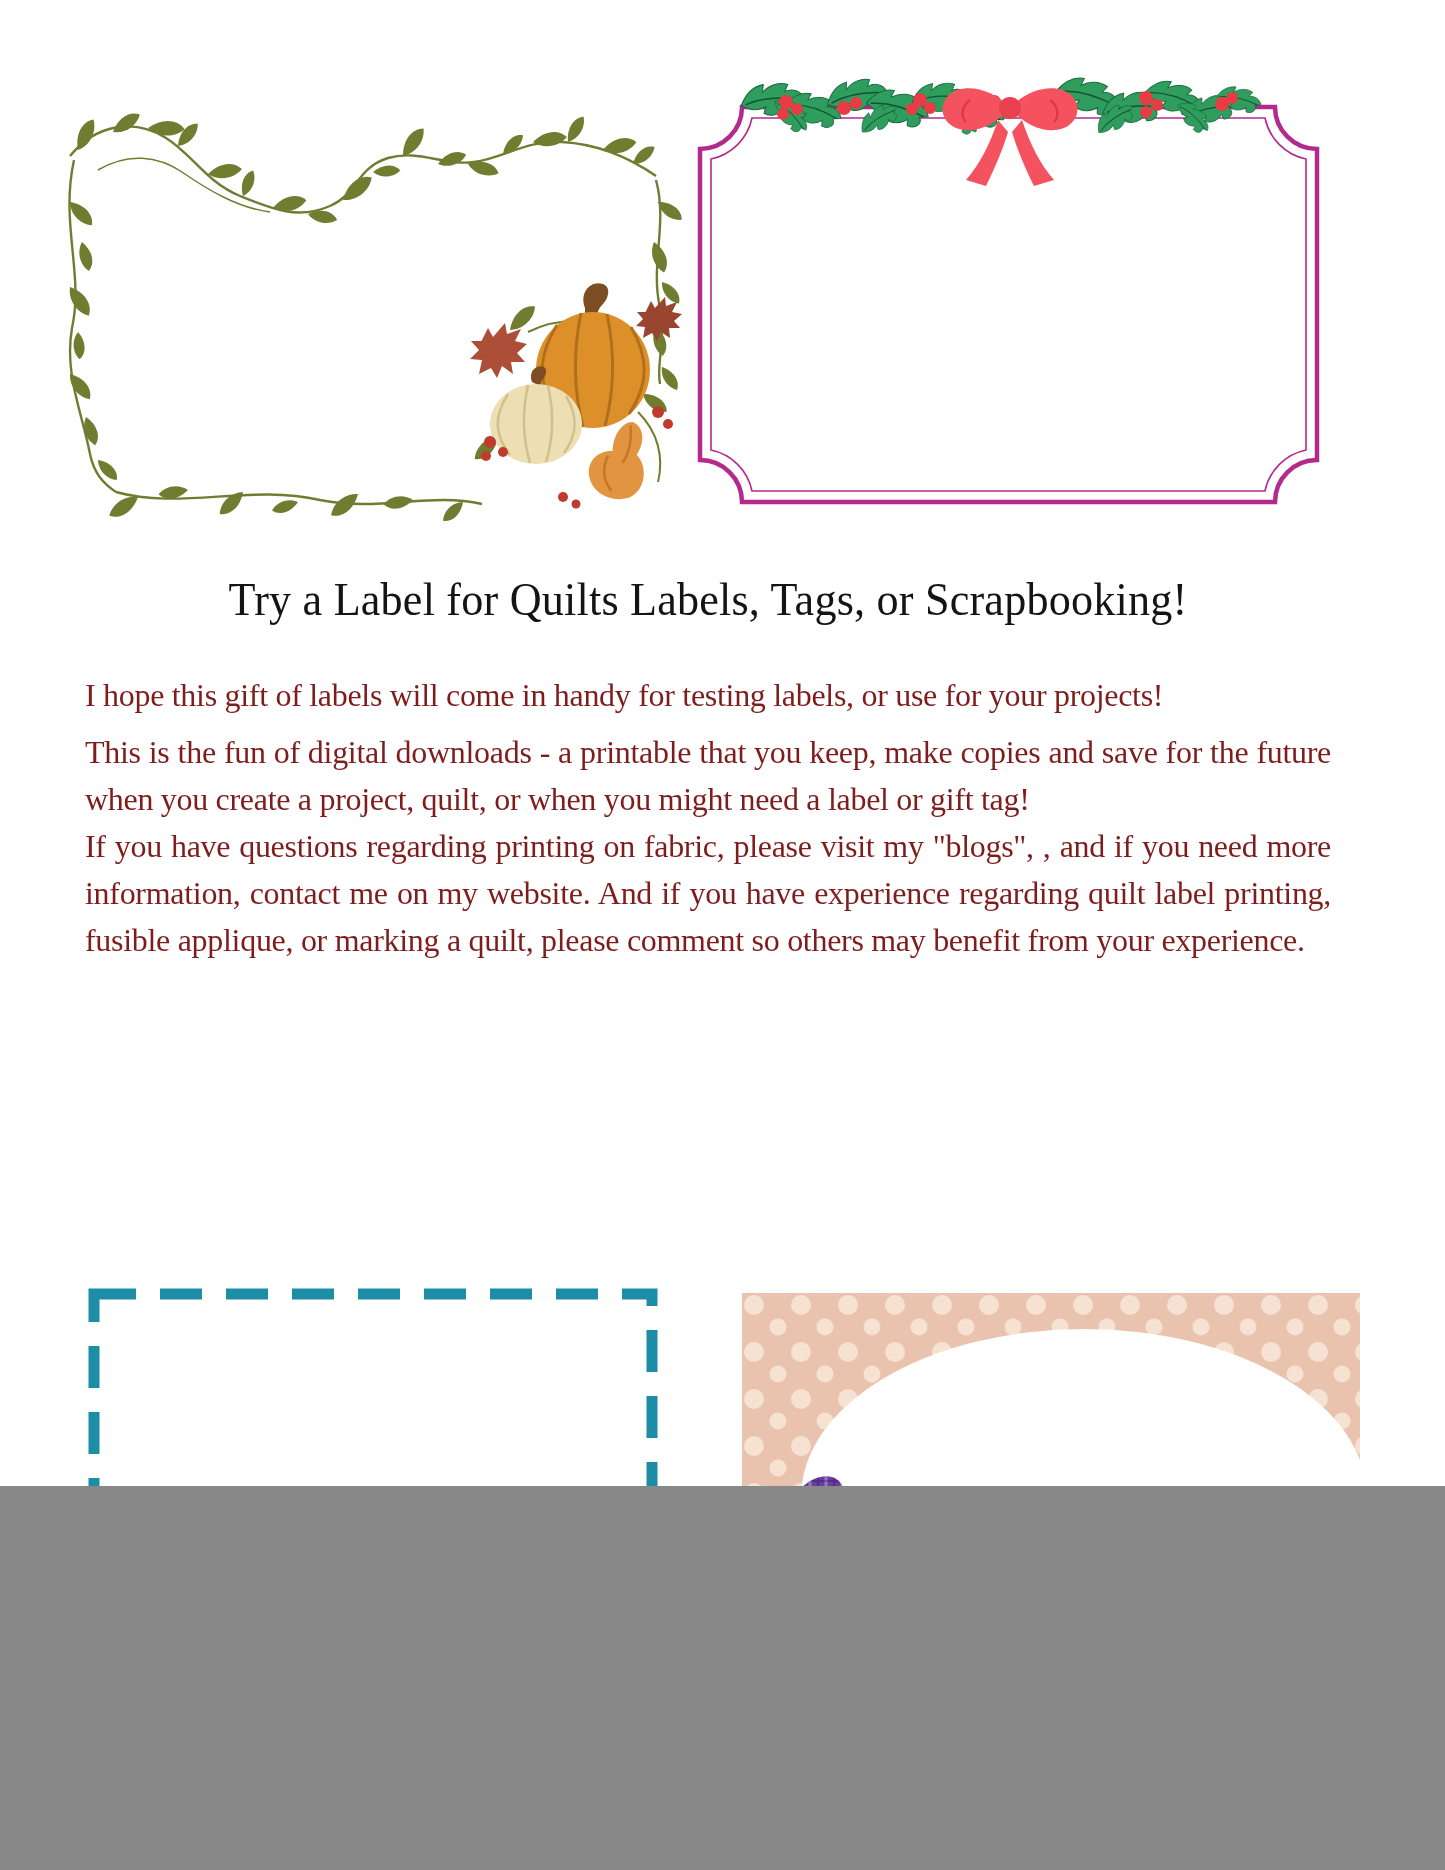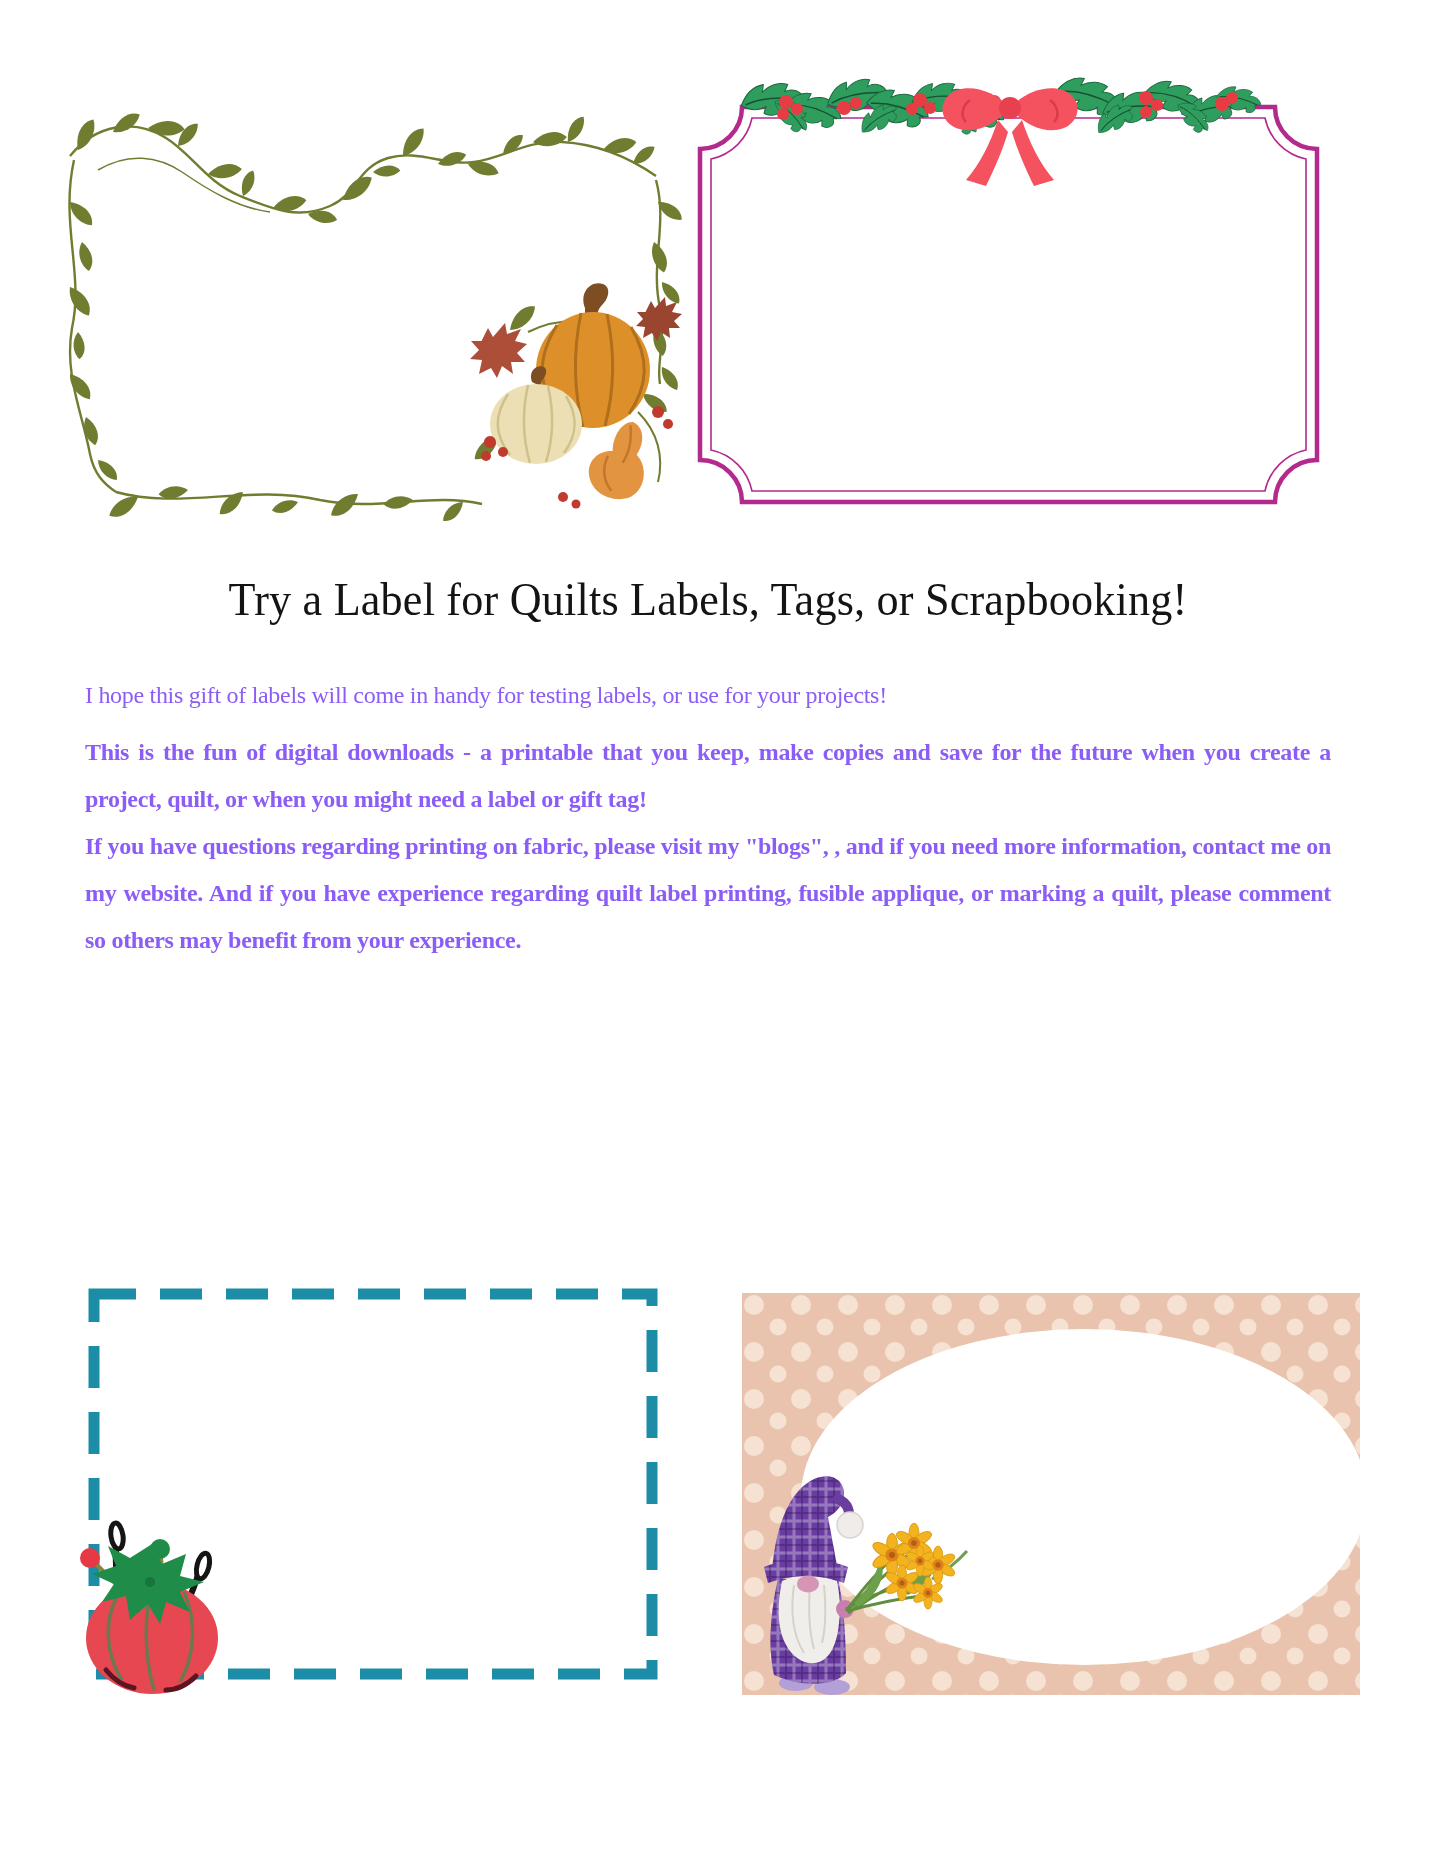--- a/index.html
+++ b/index.html
@@ -1,42 +1,42 @@
 <!DOCTYPE html>
 <html><head>
 <meta charset="utf-8">
 <style>
   html,body{margin:0;padding:0;background:#888;}
   .page{
     position:relative;
-    width:1445px;height:1870px;
+    width:1445px;height:1486px;
     background:#ffffff;
     font-family:"Liberation Serif", serif;
     overflow:hidden;
     margin:0 auto;
   }
   .label{position:absolute;margin:0;}
   .label svg{display:block;overflow:visible;}
   .label-vine{left:58px;top:112px;width:612px;height:400px;}
   .label-holly{left:694px;top:82px;width:630px;height:430px;}
   .label-teal{left:68px;top:1286px;width:610px;height:430px;}
   .label-gnome{left:742px;top:1293px;width:618px;height:402px;}
   .heading{
     position:absolute;left:72px;top:572px;width:1272px;
     font-size:46px;font-weight:400;color:#141414;
     text-align:center;letter-spacing:.2px;
     transform:scaleX(.96);transform-origin:center;
     margin:0;line-height:1.2;
   }
   .text-block{
     position:absolute;left:85px;top:672px;width:1246px;
-    color:#8b5cf6;font-size:24px;line-height:47px;letter-spacing:-.3px;
+    color:#7f1d1d;font-size:32px;line-height:47px;letter-spacing:-.3px;
   }
   .intro{margin:0 0 10px 0;white-space:nowrap;}
-  .body-par{margin:0;text-align:justify;font-weight:bold;}
+  .body-par{margin:0;text-align:justify;}
 </style>
 </head>
 <body>
 
 <svg width="0" height="0" style="position:absolute" aria-hidden="true">
   <defs>
     <path id="leaf" d="M0 0 C 5 -9 14 -13 21 -9 C 18 -2 9 3 0 0 Z"></path>
     <g id="hollyleaf">
       <path d="M-30 2 C -24 -8 -16 -14 -6 -14 L -8 -7 C 0 -13 10 -14 17 -10 L 13 -4 C 21 -6 28 -2 30 5 L 22 7 C 26 13 20 19 12 17 L 11 11 C 5 17 -5 18 -10 13 L -7 7 C -15 10 -23 8 -30 2 Z" fill="#2f9d5e" stroke="#1b6b3e" stroke-width="1"></path>
       <path d="M-26 2 C -10 -2 8 0 26 6" stroke="#155231" stroke-width="1.4" fill="none"></path>

